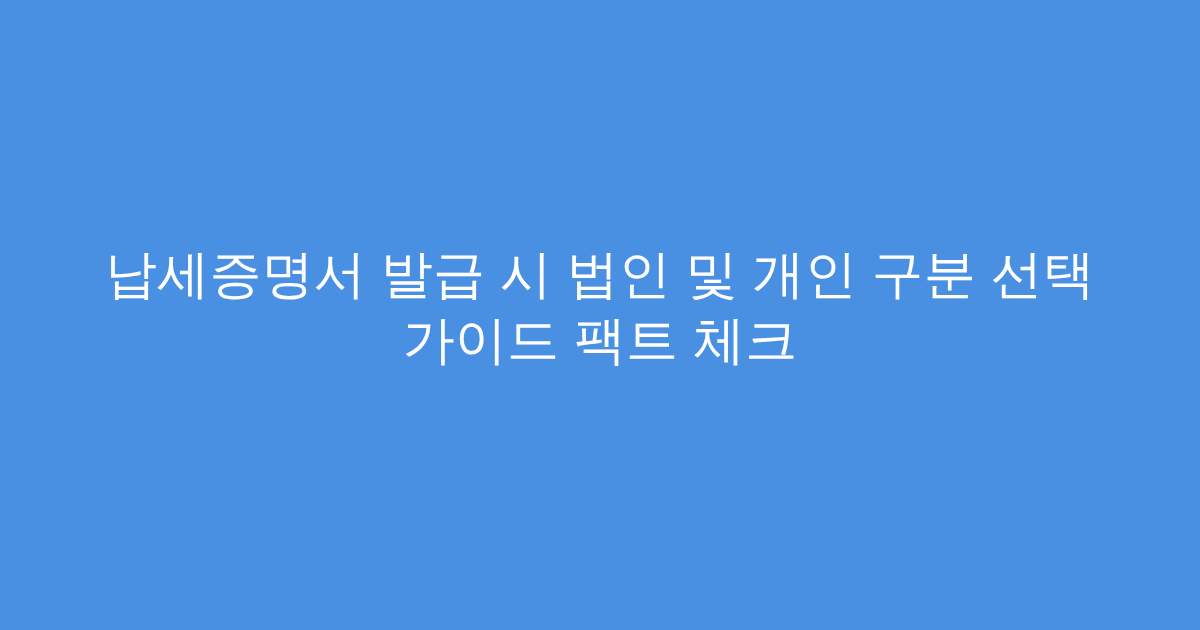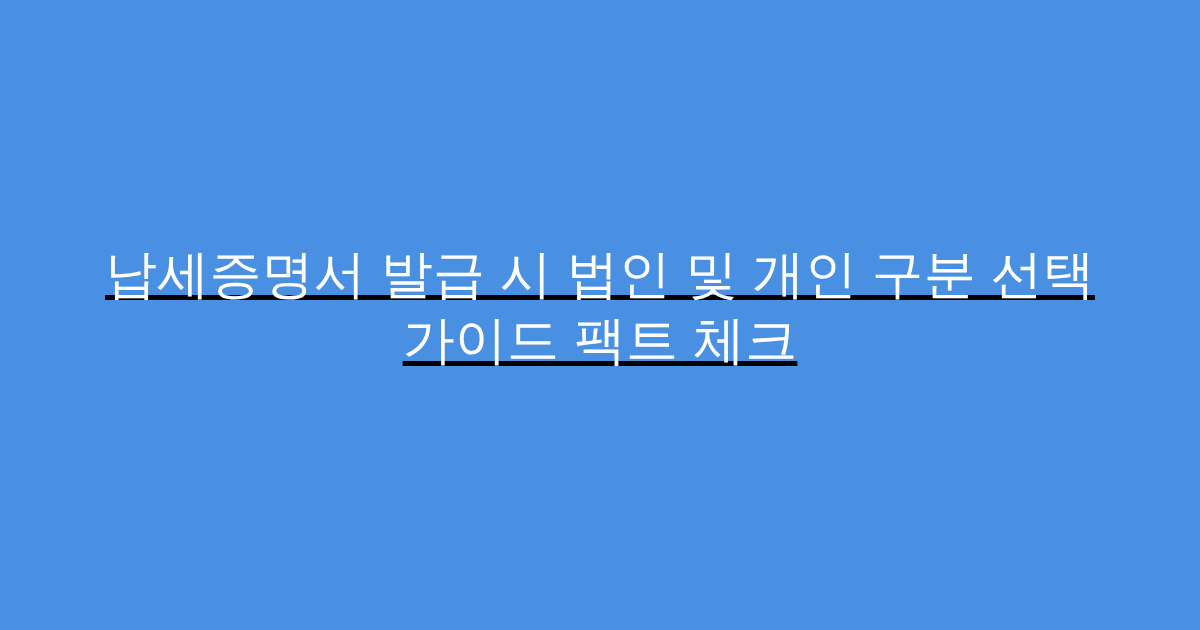--- a/index.html
+++ b/index.html
@@ -21,21 +21,20 @@
   .og-card {
     position: relative;
     box-sizing: border-box;
     width: 1200px;
     height: 630px;
     background-color: #4a90e2;
     display: flex;
     align-items: center;
     justify-content: center;
     padding: 0 60px;
-    text-decoration: underline;
   }
 
   
   .title-block {
     width: 1080px;
     max-width: 1080px;
     display: block;
     text-align: center;
     
     transform: translateY(-8px);

